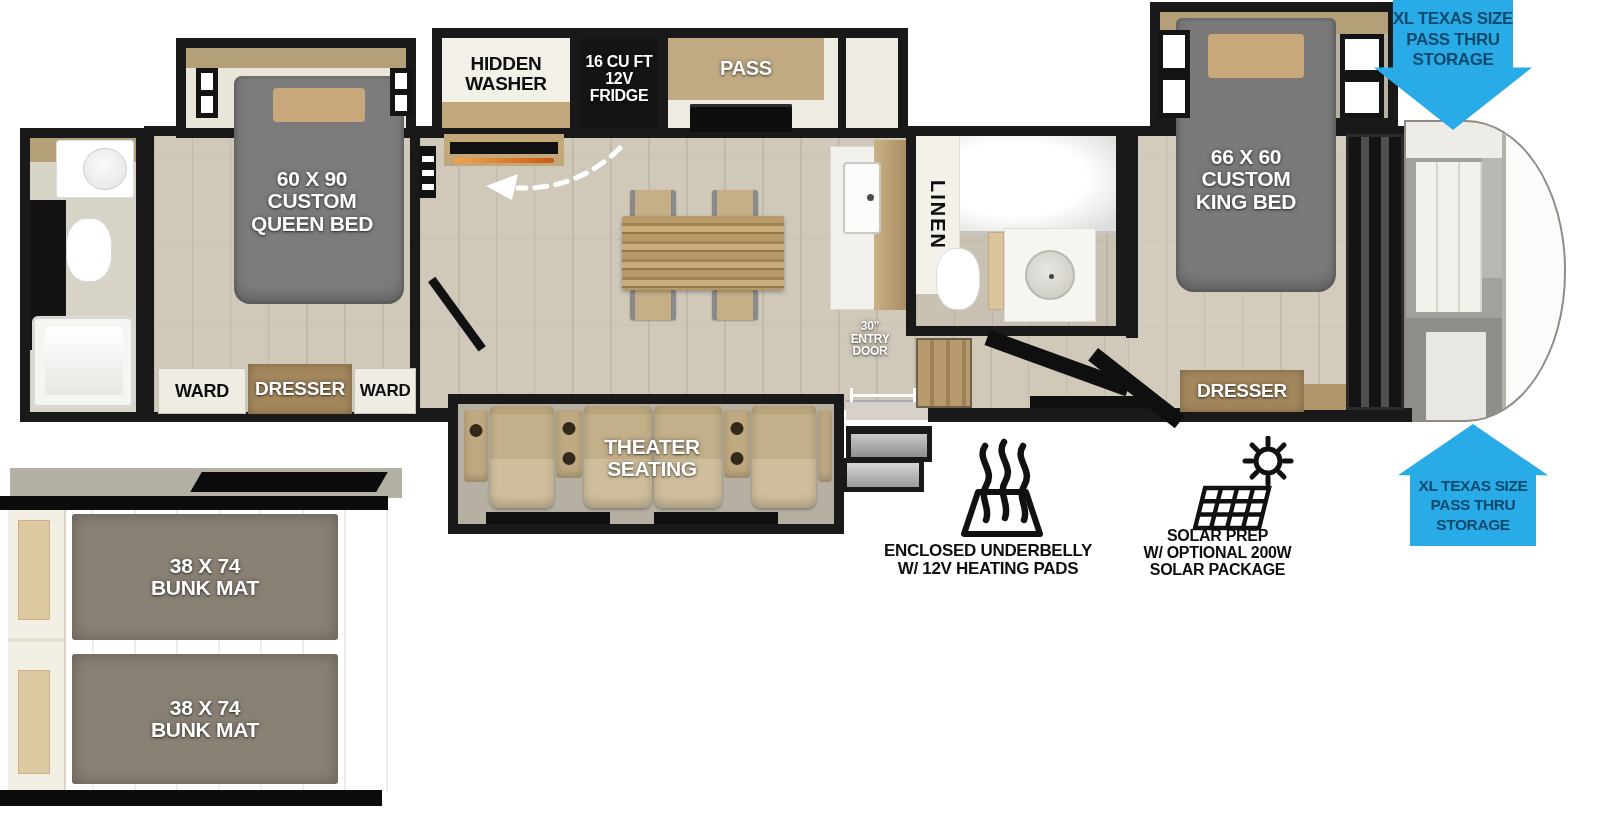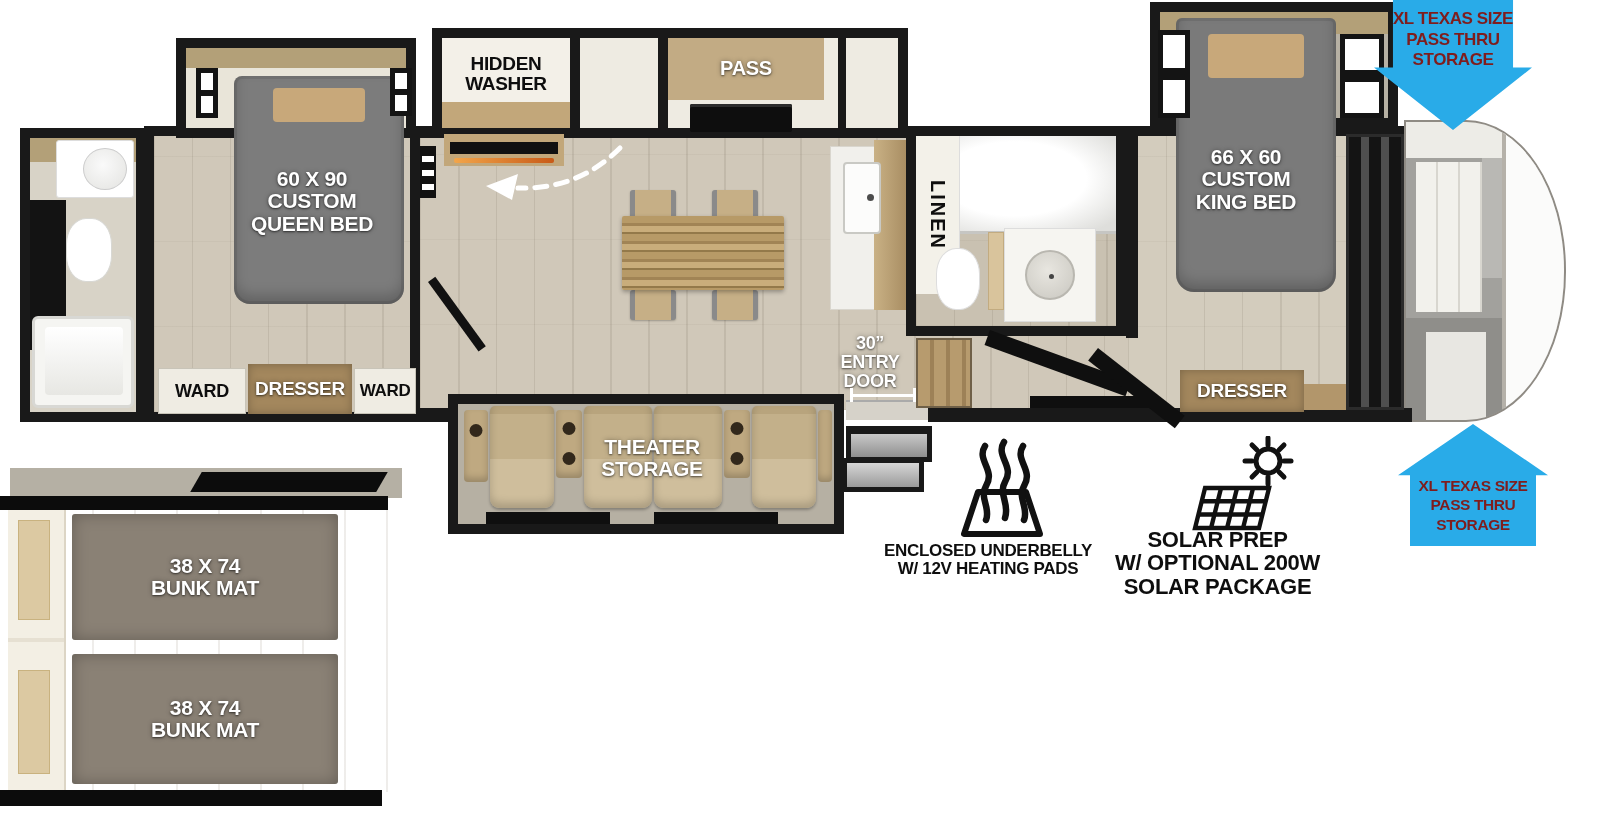--- a/index.html
+++ b/index.html
@@ -15,21 +15,21 @@
   .cab-w{background:#efece3;border:1px solid #c8c4b8;display:flex;align-items:center;justify-content:center}
   .cab-t{background:#a3875d;display:flex;align-items:center;justify-content:center;box-shadow:inset 0 0 10px rgba(0,0,0,.25)}
   .clabel{font-weight:bold;white-space:pre-line;text-align:center;line-height:1.05;letter-spacing:-0.3px}
   .win{background:linear-gradient(180deg,#fff 0 42%,#141414 42% 58%,#fff 58%);border:5px solid #141414;z-index:4}
   .seat{position:absolute;background:linear-gradient(180deg,#b8a47d 0 8%,#c3b08a 8% 52%,#cfbe9c 52% 100%);border-radius:5px 5px 9px 9px;box-shadow:inset 0 -5px 9px rgba(0,0,0,.18),0 2px 3px rgba(0,0,0,.28)}
   .seatblk{position:absolute;background:#bfa981;border-radius:4px;box-shadow:inset 0 -4px 7px rgba(0,0,0,.2)}
   .cup{position:absolute;width:13px;height:13px;border-radius:50%;background:#32281b;left:50%;transform:translateX(-50%)}
   .chair{position:absolute;background:#c6af86;border-left:5px solid #8a8a8a;border-right:5px solid #8a8a8a;border-radius:3px;box-shadow:0 1px 2px rgba(0,0,0,.25)}
   .table{position:absolute;background:repeating-linear-gradient(180deg,#b79a67 0 7px,#a18455 7px 10px,#c9ad7b 10px 16px,#93794a 16px 18px);border-radius:2px;box-shadow:0 2px 4px rgba(0,0,0,.3)}
   .arrow{position:absolute;background:#29abe8;z-index:9}
-  .arrow .lbl{position:absolute;left:0;right:0;color:#7f1d1d;text-shadow:none;letter-spacing:-0.4px}
+  .arrow .lbl{position:absolute;left:0;right:0;color:#0c4a6e;text-shadow:none;letter-spacing:-0.4px}
   .mat{position:absolute;background:#8a8175;display:flex;align-items:center;justify-content:center;border-radius:3px;box-shadow:inset 0 0 16px rgba(0,0,0,.28)}
   .wall{position:absolute;background:#191919;z-index:3}
   svg{display:block}
 </style>
 </head>
 <body>
 
 <div class="plan">
 
   <div class="abs wood" style="left:420px;top:136px;width:766px;height:274px"></div>
@@ -70,20 +70,25 @@
     <span class="clabel btx" style="font-size:17px">WARD</span>
   </div>
 
   <div class="room" style="left:432px;top:28px;width:476px;height:110px;background:#eeebe2;z-index:2">
     <div class="abs" style="left:0;top:0;width:128px;height:90px;background:#f3f0e8">
       <div class="abs" style="left:0;top:64px;width:128px;height:26px;background:#c2a77a"></div>
       <div class="lbl btx" style="left:4px;top:16px;width:120px;font-size:19px">HIDDEN
 WASHER</div>
     </div>
     <div class="abs" style="left:128px;top:0;width:10px;height:90px;background:#191919"></div>
+    <div class="abs" style="left:138px;top:0;width:78px;height:90px;background:#151515">
+      <div class="lbl wtx" style="left:0;top:16px;width:78px;font-size:16px">16 CU FT
+12V
+FRIDGE</div>
+    </div>
     <div class="abs" style="left:216px;top:0;width:10px;height:90px;background:#191919"></div>
     <div class="abs" style="left:226px;top:0;width:156px;height:62px;background:#c2ab84">
       <div class="lbl wtx" style="left:0;top:20px;width:156px;font-size:20px">PASS</div>
     </div>
     <div class="abs" style="left:226px;top:62px;width:156px;height:28px;background:#eeebe2"></div>
     <div class="abs" style="left:248px;top:66px;width:102px;height:28px;background:#0e0e0e;border-radius:2px;box-shadow:inset 0 3px 0 #2c2c2c"></div>
     <div class="abs" style="left:396px;top:0;width:8px;height:90px;background:#191919"></div>
   </div>
 
   <div class="abs" style="left:444px;top:134px;width:120px;height:32px;background:#c2a77a;z-index:3">
@@ -121,27 +126,27 @@
     <div class="seatblk" style="left:266px;top:6px;width:26px;height:68px">
         <span class="cup" style="top:12px"></span>
         <span class="cup" style="top:42px"></span>
       </div>
     <div class="seat" style="left:294px;top:2px;width:64px;height:102px"></div>
     <div class="seatblk" style="left:360px;top:6px;width:14px;height:72px"></div>
     <div class="abs" style="left:28px;top:108px;width:124px;height:12px;background:#0f0f0f"></div>
     <div class="abs" style="left:196px;top:108px;width:124px;height:12px;background:#0f0f0f"></div>
   </div>
   <div class="lbl wtx" style="left:562px;top:436px;width:180px;font-size:21px;z-index:8">THEATER
-STORAGE</div>
+SEATING</div>
 
   <div class="wall" style="left:420px;top:408px;width:36px;height:14px"></div>
   <div class="abs" style="left:846px;top:400px;width:82px;height:20px;background:#d6d2c9;border-top:2px solid #aaa;z-index:3"></div>
   <div class="wall" style="left:928px;top:408px;width:484px;height:14px"></div>
   <div class="wall" style="left:410px;top:126px;width:26px;height:12px"></div>
-  <div class="lbl wtx" style="left:838px;top:334px;width:64px;font-size:18px">30”
+  <div class="lbl wtx" style="left:838px;top:320px;width:64px;font-size:12px">30”
 ENTRY
 DOOR</div>
   <div class="abs" style="left:850px;top:388px;width:66px;height:14px;border-left:3px solid #fff;border-right:3px solid #fff;background:linear-gradient(#fff,#fff) center/100% 3px no-repeat;z-index:7"></div>
   <div class="abs" style="left:846px;top:426px;width:86px;height:36px;background:linear-gradient(180deg,#c9c9c9,#8f8f8f);border:5px solid #191919;border-top-width:8px"></div>
   <div class="abs" style="left:842px;top:458px;width:82px;height:34px;background:linear-gradient(180deg,#d6d6d6,#9a9a9a);border:5px solid #191919"></div>
 
   <div class="room wood" style="left:906px;top:126px;width:220px;height:210px;background-color:#c9c1b1;z-index:2">
     <div class="abs" style="left:0;top:0;width:44px;height:158px;background:#f3f1e9;border-right:1px solid #ddd;display:flex;align-items:center;justify-content:center">
       <span style="writing-mode:vertical-rl;font-weight:bold;font-size:20px;letter-spacing:2px;color:#0e0e0e">LINEN</span>
     </div>
@@ -222,21 +227,21 @@
     </g>
     <g fill="none" stroke="#111" stroke-width="4.5" transform="skewX(-14)">
       <rect x="28" y="52" width="64" height="40"></rect>
       <line x1="44" y1="52" x2="44" y2="92"></line>
       <line x1="60" y1="52" x2="60" y2="92"></line>
       <line x1="76" y1="52" x2="76" y2="92"></line>
       <line x1="28" y1="65.3" x2="92" y2="65.3"></line>
       <line x1="28" y1="78.6" x2="92" y2="78.6"></line>
     </g>
   </svg>
-  <div class="lbl btx" style="left:1105px;top:528px;width:225px;font-size:22px">SOLAR PREP
+  <div class="lbl btx" style="left:1105px;top:528px;width:225px;font-size:16px">SOLAR PREP
 W/ OPTIONAL 200W
 SOLAR PACKAGE</div>
 
   <div class="abs" style="left:0;top:468px;width:408px;height:340px">
     <div class="abs" style="left:10px;top:0;width:392px;height:30px;background:#b5b0a4"></div>
     <div class="abs" style="left:196px;top:4px;width:186px;height:20px;background:#0c0c0c;transform:skewX(-30deg)"></div>
     <div class="abs" style="left:0;top:28px;width:388px;height:14px;background:#0c0c0c"></div>
     <div class="abs" style="left:8px;top:42px;width:396px;height:282px;background:linear-gradient(90deg,#ded7c8 0 80%,#cfc7b6);background-image:repeating-linear-gradient(90deg,rgba(120,105,85,.12) 0 2px,transparent 2px 42px)"></div>
     <div class="abs" style="left:8px;top:42px;width:58px;height:282px;background:#f3efe4;border-right:2px solid #dcd5c5">
       <div class="abs" style="left:10px;top:10px;width:32px;height:100px;background:#dcc9a2;border:1px solid #c9b27f"></div>

